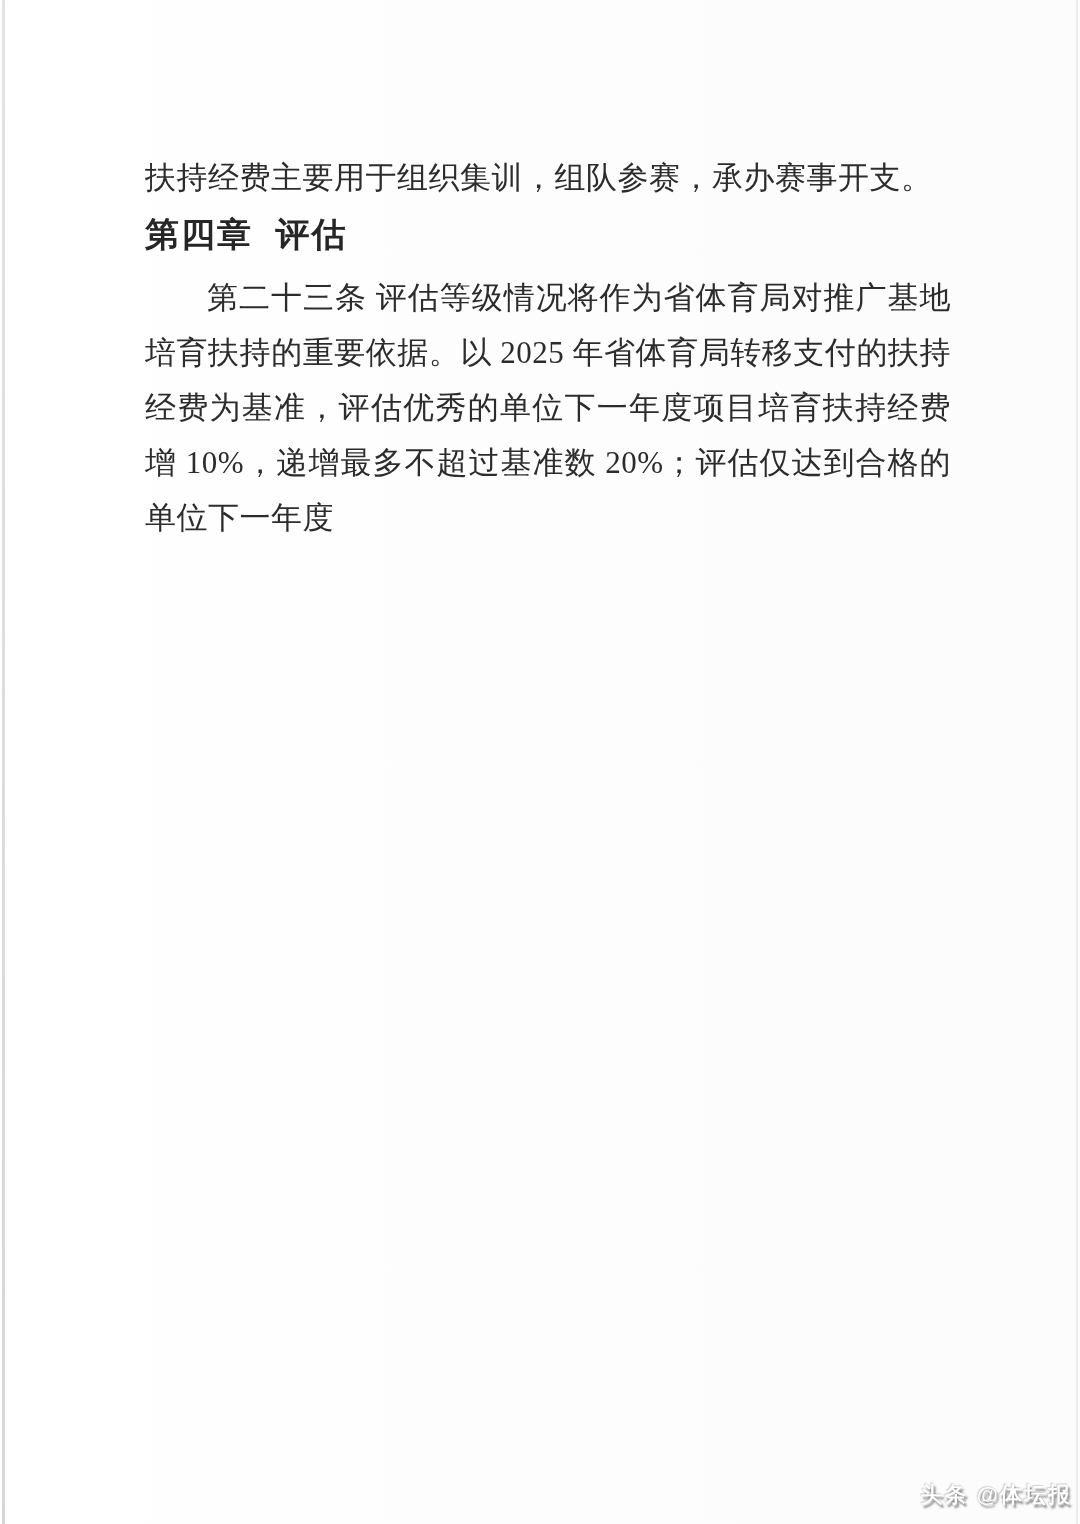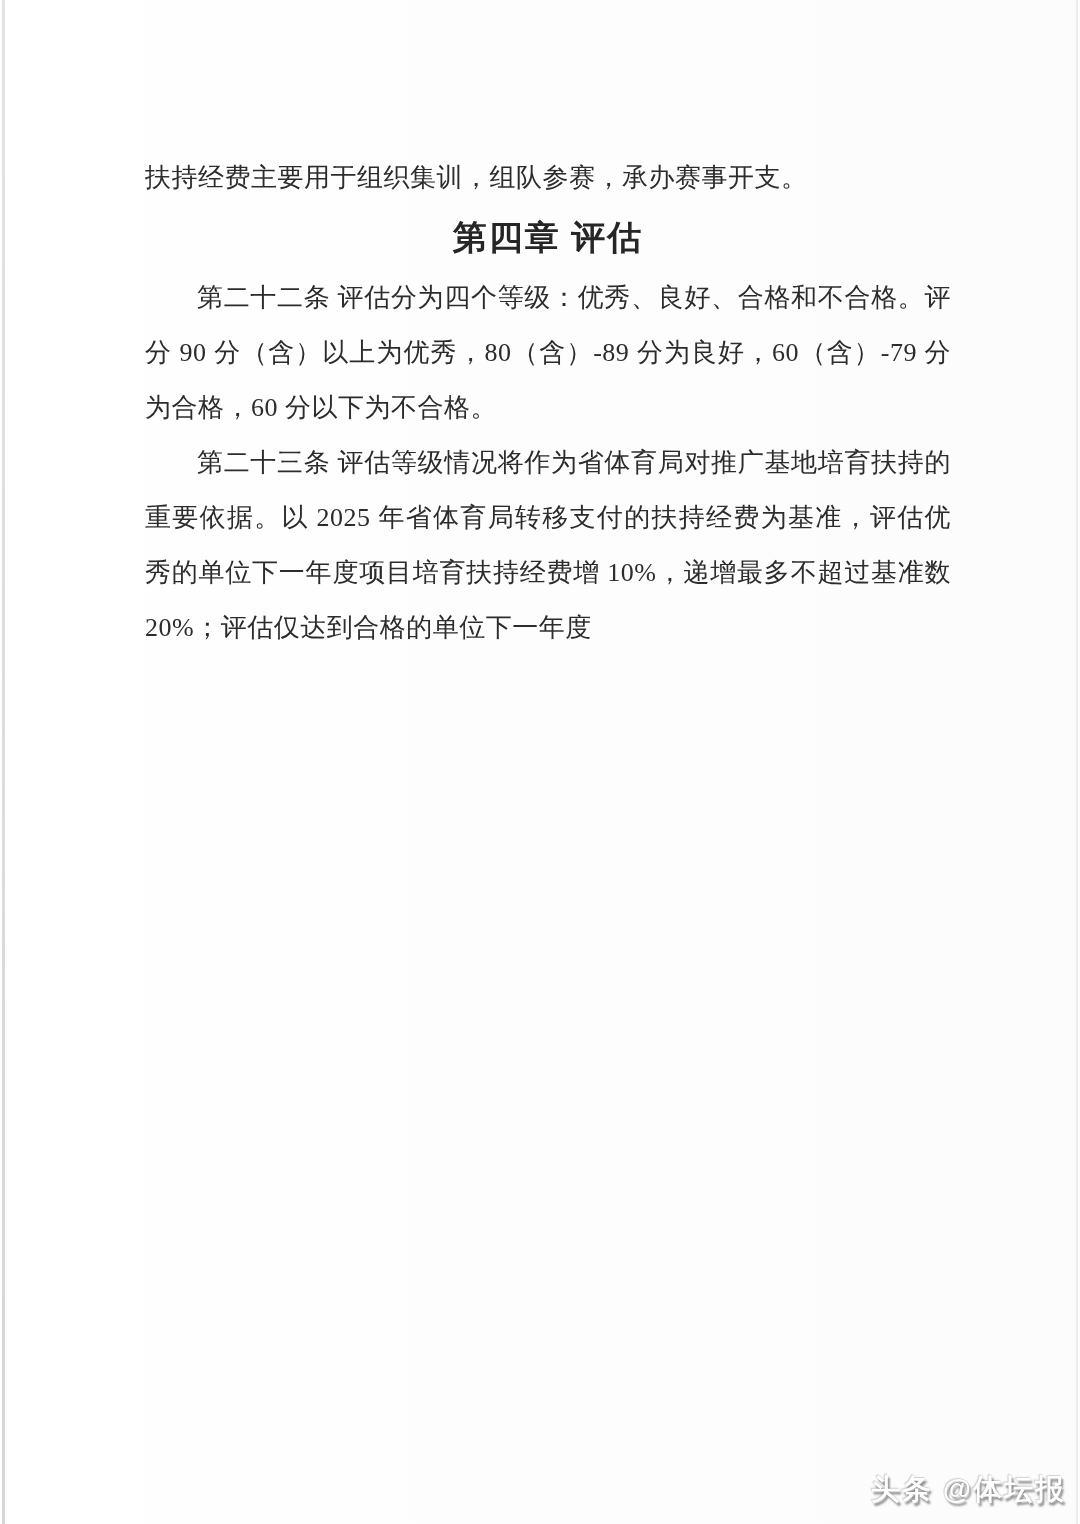--- a/index.html
+++ b/index.html
@@ -36,47 +36,47 @@
     background: #ececec;
   }
   .doc {
     position: absolute;
     top: 150px;
     left: 145px;
     width: 806px;
   }
   .para {
     font-family: "Liberation Serif", "DejaVu Serif", serif;
-    font-size: 26px;
+    font-size: 31px;
     line-height: 55px;
     color: #2c2c2c;
     text-align: justify;
     margin: 0;
     letter-spacing: 0.5px;
   }
   .para.indent {
     text-indent: 2em;
   }
   .chapter {
-    font-family: Liberation Serif, serif;
+    font-family: Liberation Mono, monospace;
     font-weight: bold;
     font-size: 34px;
     line-height: 55px;
     color: #262626;
-    text-align: center;
+    text-align: left;
     margin: 5px 0 5px 0;
     letter-spacing: 2px;
   }
   .watermark {
     position: absolute;
-    right: 14px;
+    right: 8px;
     bottom: 14px;
     font-family: "Liberation Sans", "DejaVu Sans", sans-serif;
     font-weight: bold;
-    font-size: 29px;
+    font-size: 22px;
     letter-spacing: 2px;
     color: #ffffff;
     text-shadow:
       2px 3px 2px rgba(70, 70, 70, 0.55),
       0 0 1px rgba(130, 130, 130, 0.6),
       -1px -1px 1px rgba(150, 150, 150, 0.35);
   }
 </style>
 </head>
 <body>
@@ -87,19 +87,18 @@
 
   <div class="doc">
     <p class="para">扶持经费主要用于组织集训，组队参赛，承办赛事开支。</p>
 
 
 
     <h2 class="chapter">第四章 评估</h2>
 
 
 
-    <p class="para indent">第二十二条 评估分为四个等级：优秀、良好、合格和不合格。评分 90 分（含）以上为优秀，80（含）-89 分为良好，60（含）-79 分为合格，60 分以下为不合格。</p>
 
     <p class="para indent">第二十三条 评估等级情况将作为省体育局对推广基地培育扶持的重要依据。以 2025 年省体育局转移支付的扶持经费为基准，评估优秀的单位下一年度项目培育扶持经费增 10%，递增最多不超过基准数 20%；评估仅达到合格的单位下一年度</p>
   </div>
 
   <div class="watermark">头条 @体坛报</div>
 </div>
 
 </body></html>

